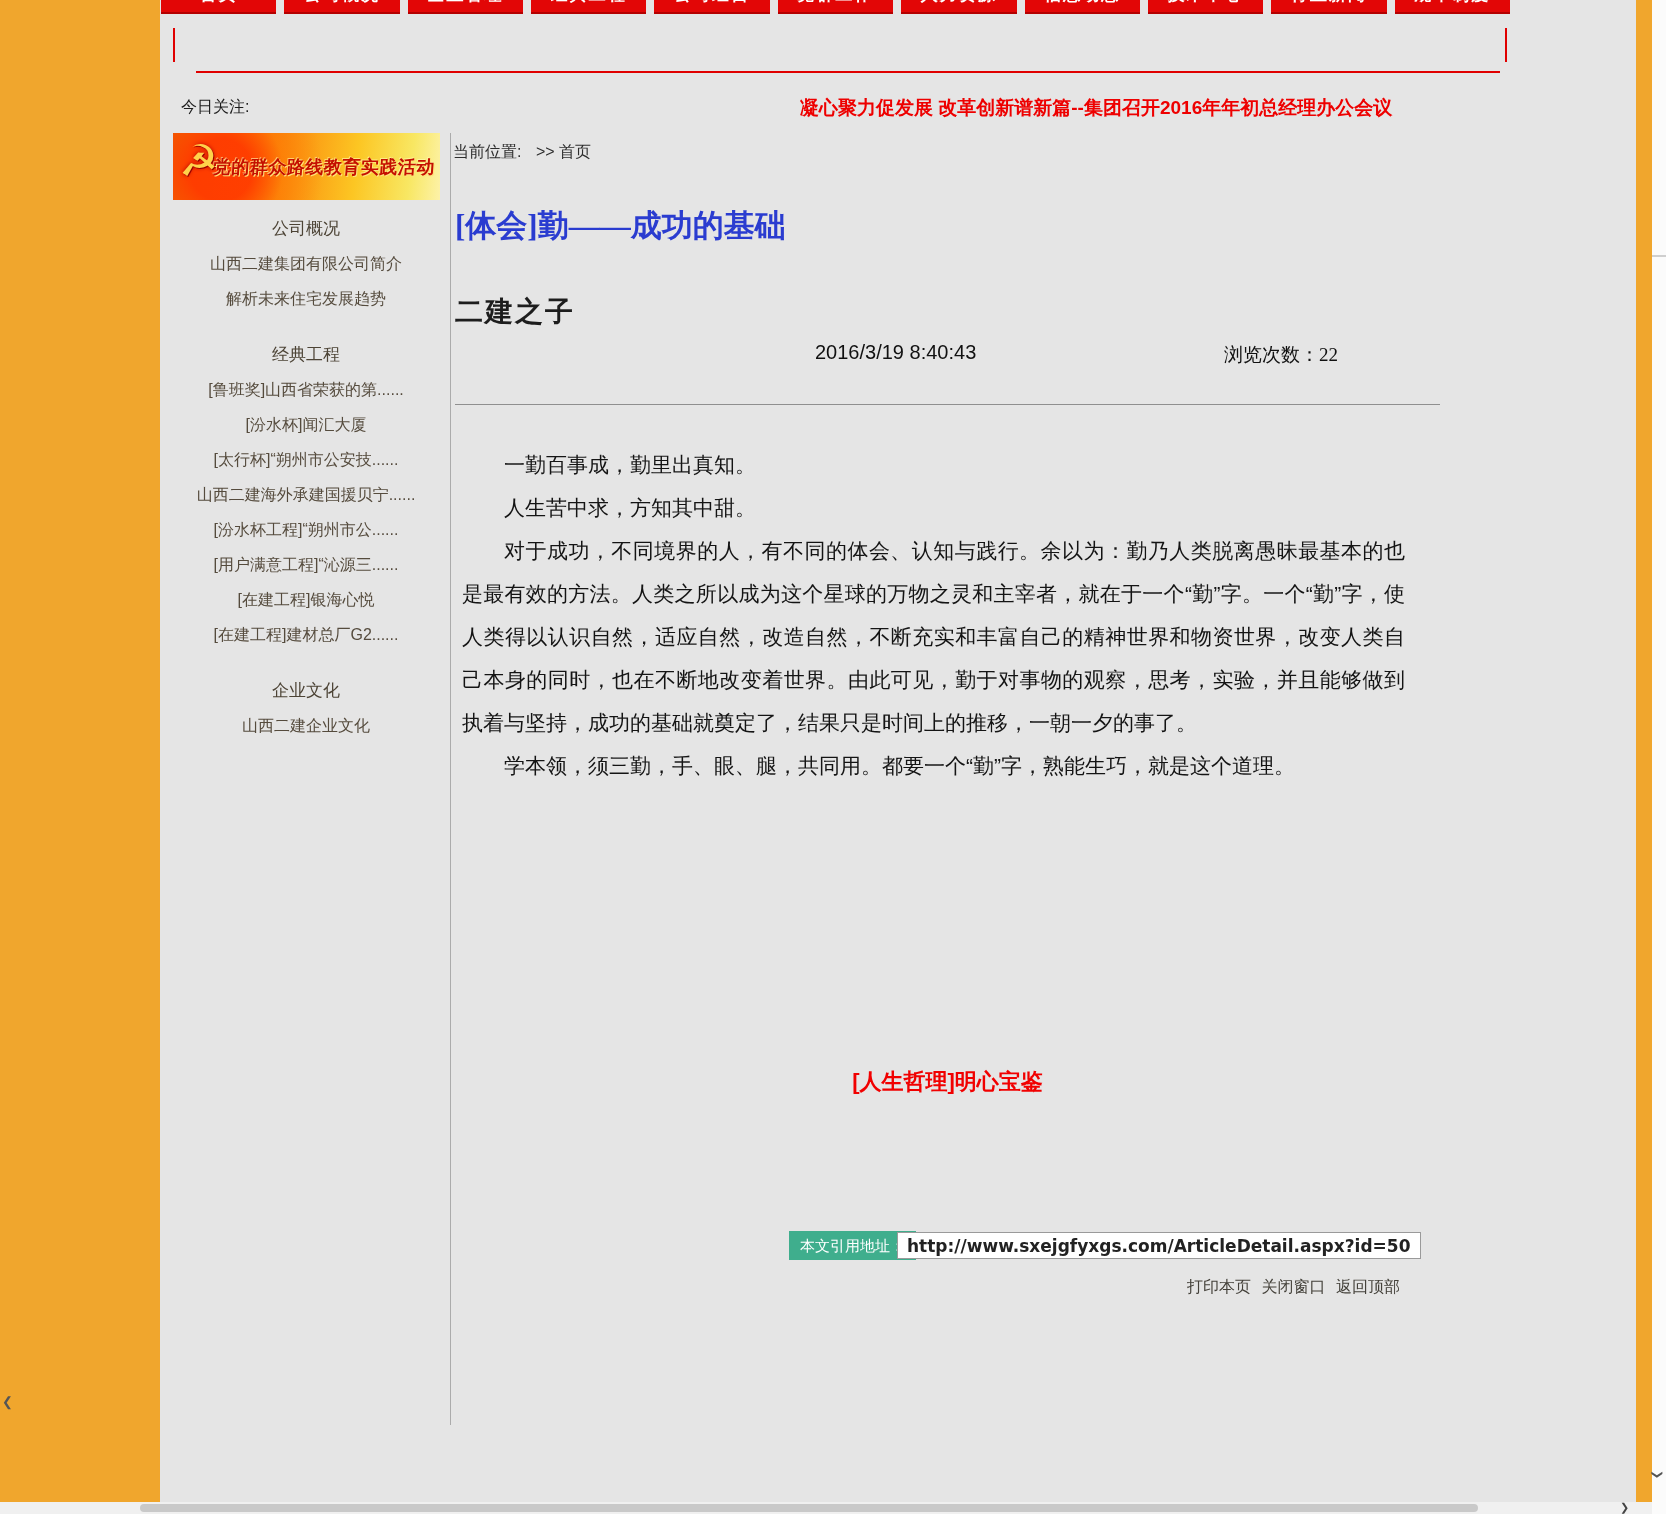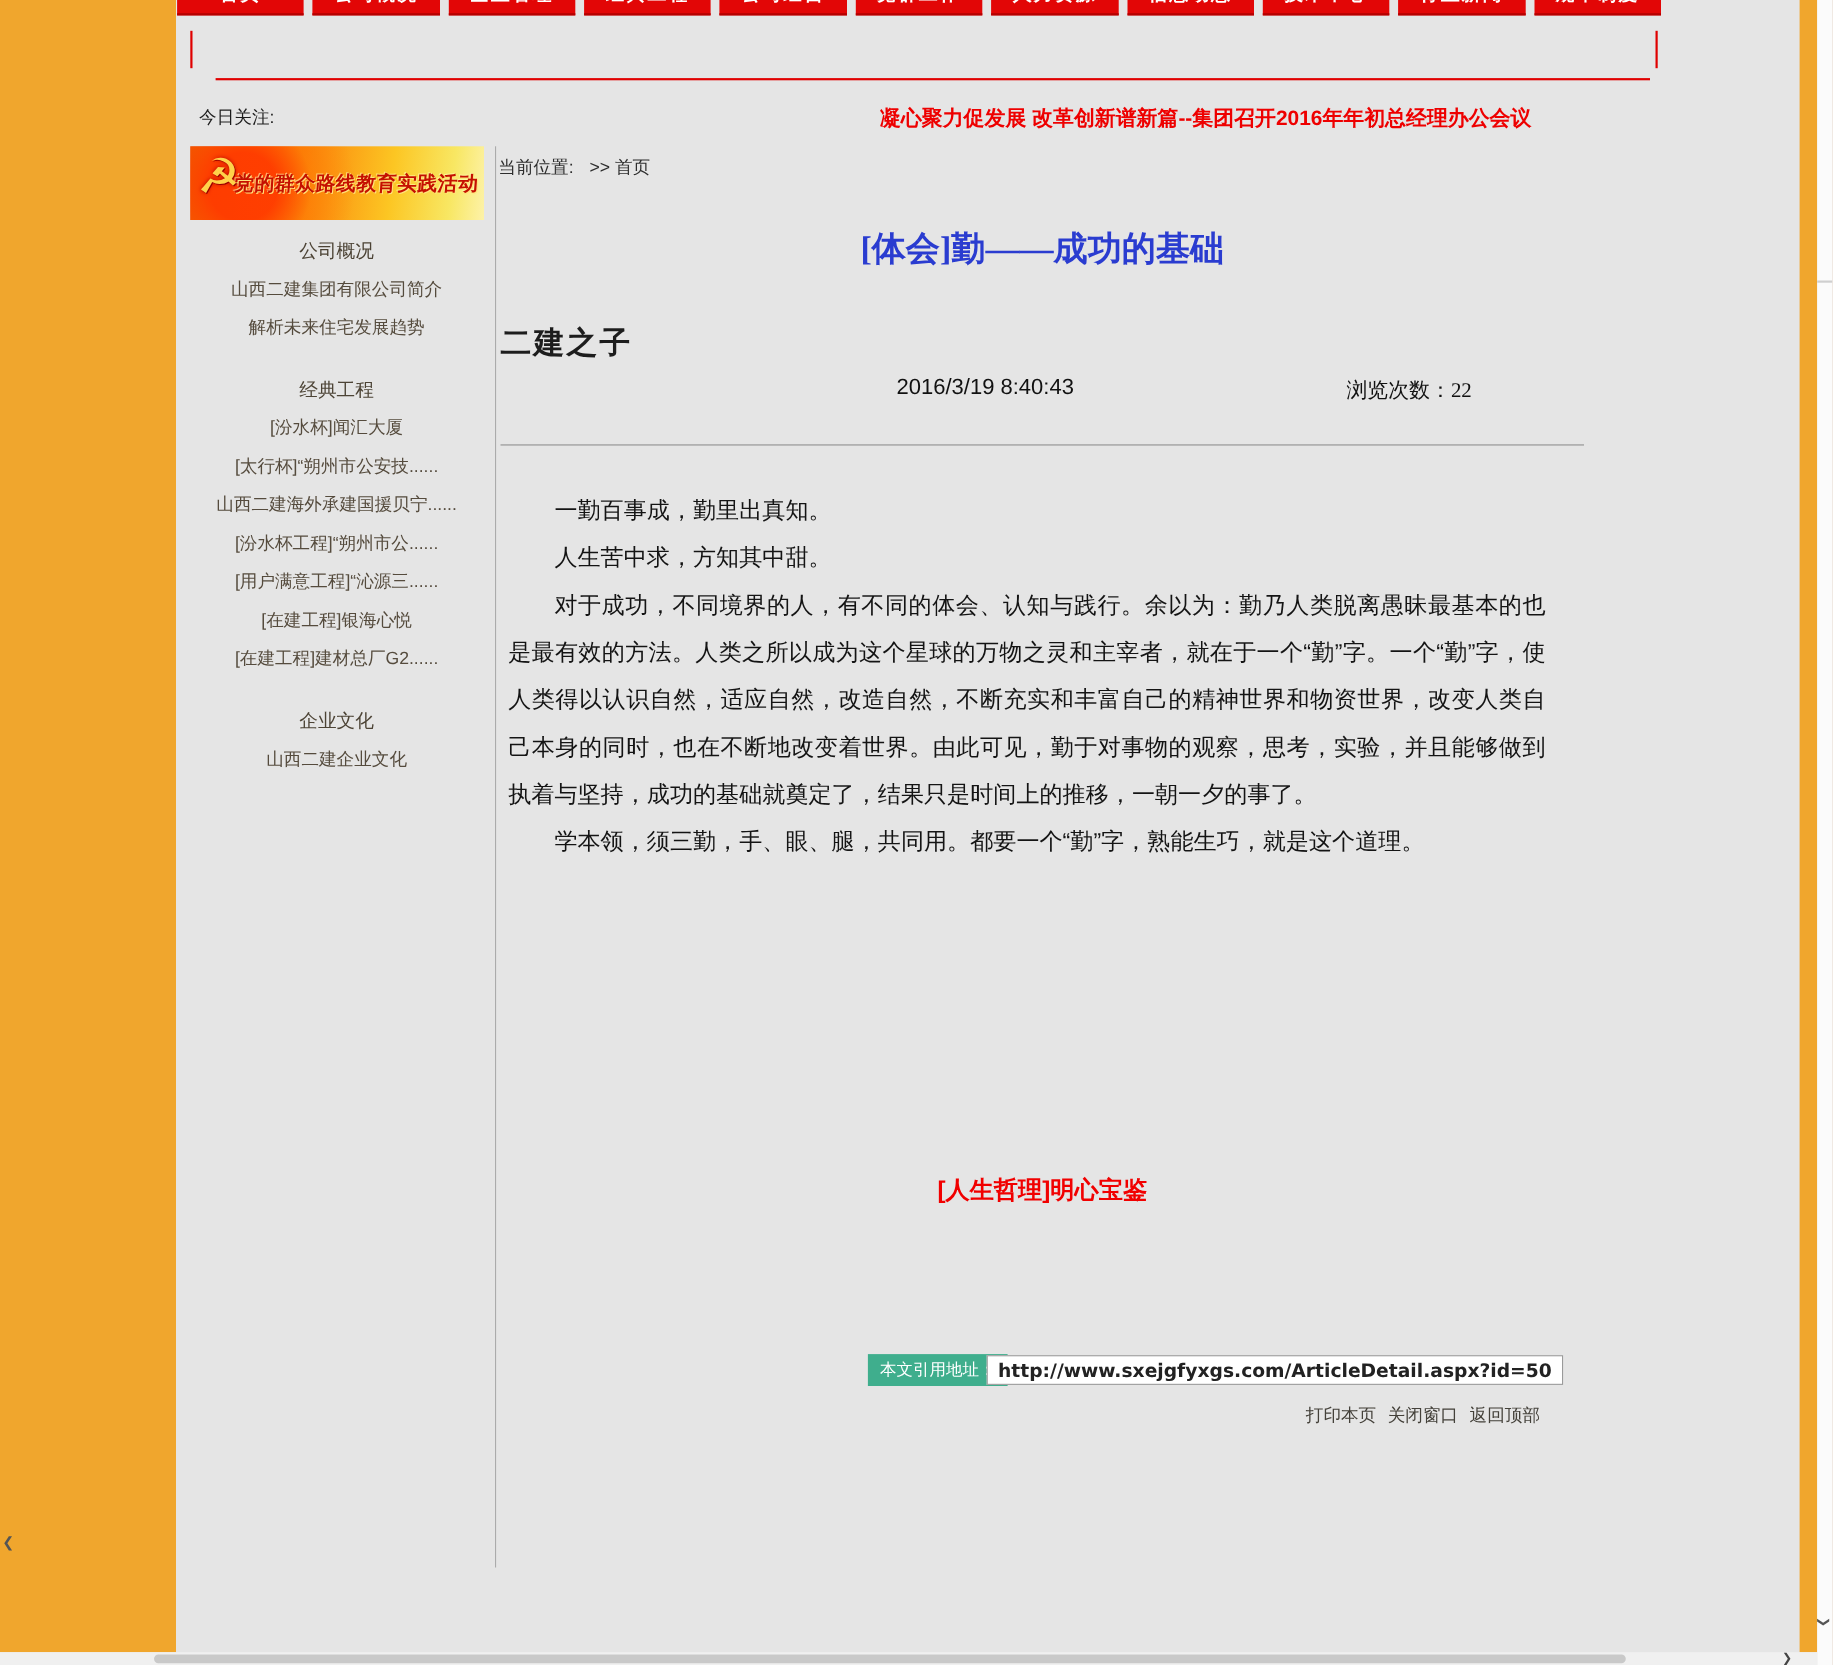--- a/index.html
+++ b/index.html
@@ -45,21 +45,21 @@
 
   
   .v-divider { position:absolute; left:450px; top:133px; width:1px; height:1292px; background:#ababab; }
 
   
   .breadcrumb { position:absolute; left:453px; top:142px; font-size:16px; color:#2d2d2d; }
   .breadcrumb .bc-home { cursor:pointer; }
 
   
   .article { position:absolute; left:455px; top:0; width:985px; }
-  .art-title { position:absolute; left:0; top:205px; width:100%; text-align:center;
+  .art-title { position:absolute; left:0; top:205px; width:100%; text-align:left;
                font-family:"Liberation Serif", serif; font-size:31px; font-weight:bold; color:#2a3cd0; }
   .art-author { position:absolute; left:0; top:293px; width:100%; text-align:left;
                 font-size:28px; font-weight:600; color:#1d1d1d; letter-spacing:2px; }
   .art-date { position:absolute; left:360px; top:341px; font-family:Liberation Sans, sans-serif; font-size:20px; color:#111; }
   .art-views { position:absolute; left:769px; top:342px; font-family:"Liberation Serif", serif; font-size:19px; color:#111; }
   .art-divider { position:absolute; left:0; top:404px; width:985px; border-top:1px solid #8f8f8f; }
   .art-body { position:absolute; left:7px; top:443px; width:943px; font-size:21px; line-height:43px;
               color:#141414; text-align:justify; }
   .art-body p { text-indent:2em; }
   .art-highlight { position:absolute; left:0; top:1032px; width:100%; text-align:center;
@@ -116,20 +116,21 @@
     <span class="emblem">☭</span>
     <span class="banner-text">党的群众路线教育实践活动</span>
   </div>
 
   <div class="sidebar">
     <div class="sec-title">公司概况</div>
     <div class="side-item">山西二建集团有限公司简介</div>
     <div class="side-item">解析未来住宅发展趋势</div>
 
     <div class="sec-title gap">经典工程</div>
+    <div class="side-item">[鲁班奖]山西省荣获的第......</div>
     <div class="side-item">[汾水杯]闻汇大厦</div>
     <div class="side-item">[太行杯]“朔州市公安技......</div>
     <div class="side-item">山西二建海外承建国援贝宁......</div>
     <div class="side-item">[汾水杯工程]“朔州市公......</div>
     <div class="side-item">[用户满意工程]“沁源三......</div>
     <div class="side-item">[在建工程]银海心悦</div>
     <div class="side-item">[在建工程]建材总厂G2......</div>
 
     <div class="sec-title gap">企业文化</div>
     <div class="side-item">山西二建企业文化</div>

